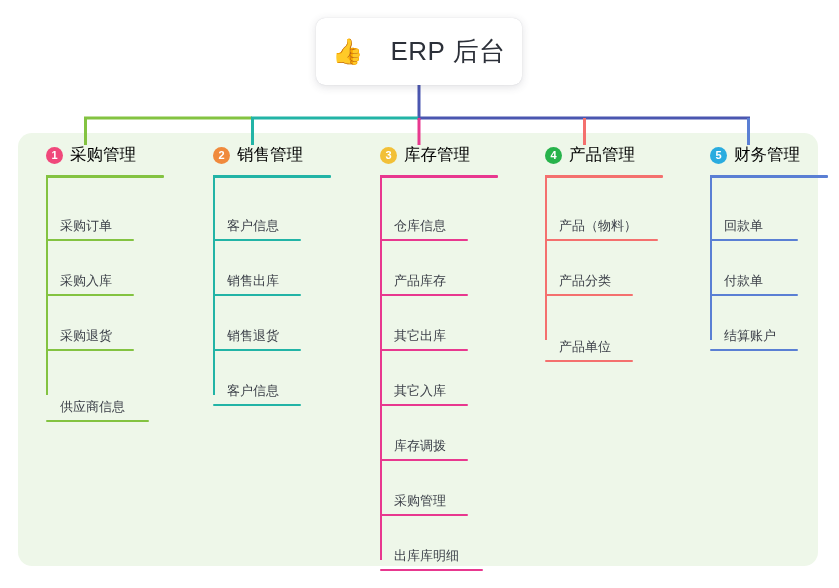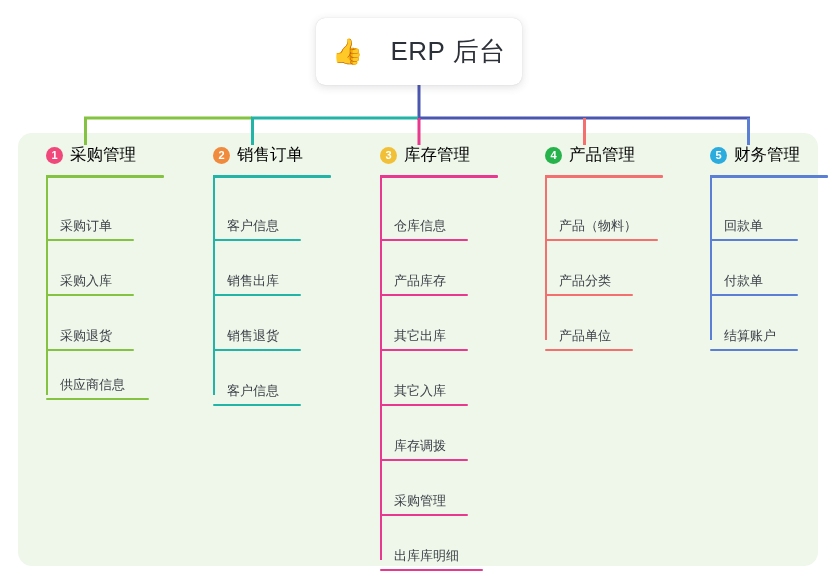--- a/index.html
+++ b/index.html
@@ -170,30 +170,30 @@
       <span class="leaf-rule" style="width: 88px; background: rgb(131, 195, 65);"></span>
     </div>
     <div class="leaf" style="top:109px;width:88px;">
       <span class="leaf-label">采购入库</span>
       <span class="leaf-rule" style="width: 88px; background: rgb(131, 195, 65);"></span>
     </div>
     <div class="leaf" style="top:164px;width:88px;">
       <span class="leaf-label">采购退货</span>
       <span class="leaf-rule" style="width: 88px; background: rgb(131, 195, 65);"></span>
     </div>
-    <div class="leaf" style="top:213px;width:103px;">
+    <div class="leaf" style="top:235px;width:103px;">
       <span class="leaf-label">供应商信息</span>
       <span class="leaf-rule" style="width: 103px; background: rgb(131, 195, 65);"></span>
     </div>
   </div>
 
   <div class="column" id="col-2" style="left:195px;">
     <div class="col-header">
       <span class="badge" style="background: rgb(240, 138, 60);">2</span>
-      <span class="col-title">销售订单</span>
+      <span class="col-title">销售管理</span>
     </div>
     <div class="header-rule" style="width: 118px; background: rgb(34, 180, 166);"></div>
     <div class="spine" style="height: 220px; background: rgb(34, 180, 166);"></div>
     <div class="leaf" style="top:54px;width:88px;">
       <span class="leaf-label">客户信息</span>
       <span class="leaf-rule" style="width: 88px; background: rgb(34, 180, 166);"></span>
     </div>
     <div class="leaf" style="top:109px;width:88px;">
       <span class="leaf-label">销售出库</span>
       <span class="leaf-rule" style="width: 88px; background: rgb(34, 180, 166);"></span>
@@ -253,21 +253,21 @@
     <div class="header-rule" style="width: 118px; background: rgb(244, 112, 110);"></div>
     <div class="spine" style="height: 165px; background: rgb(244, 112, 110);"></div>
     <div class="leaf" style="top:54px;width:113px;">
       <span class="leaf-label">产品（物料）</span>
       <span class="leaf-rule" style="width: 113px; background: rgb(244, 112, 110);"></span>
     </div>
     <div class="leaf" style="top:109px;width:88px;">
       <span class="leaf-label">产品分类</span>
       <span class="leaf-rule" style="width: 88px; background: rgb(244, 112, 110);"></span>
     </div>
-    <div class="leaf" style="top:164px;width:88px;padding-left:36px;">
+    <div class="leaf" style="top:175px;width:88px;padding-left:36px;">
       <span class="leaf-label">产品单位</span>
       <span class="leaf-rule" style="width: 88px; background: rgb(244, 112, 110);"></span>
     </div>
   </div>
 
   <div class="column" id="col-5" style="left:692px;">
     <div class="col-header">
       <span class="badge" style="background: rgb(42, 172, 223);">5</span>
       <span class="col-title">财务管理</span>
     </div>

